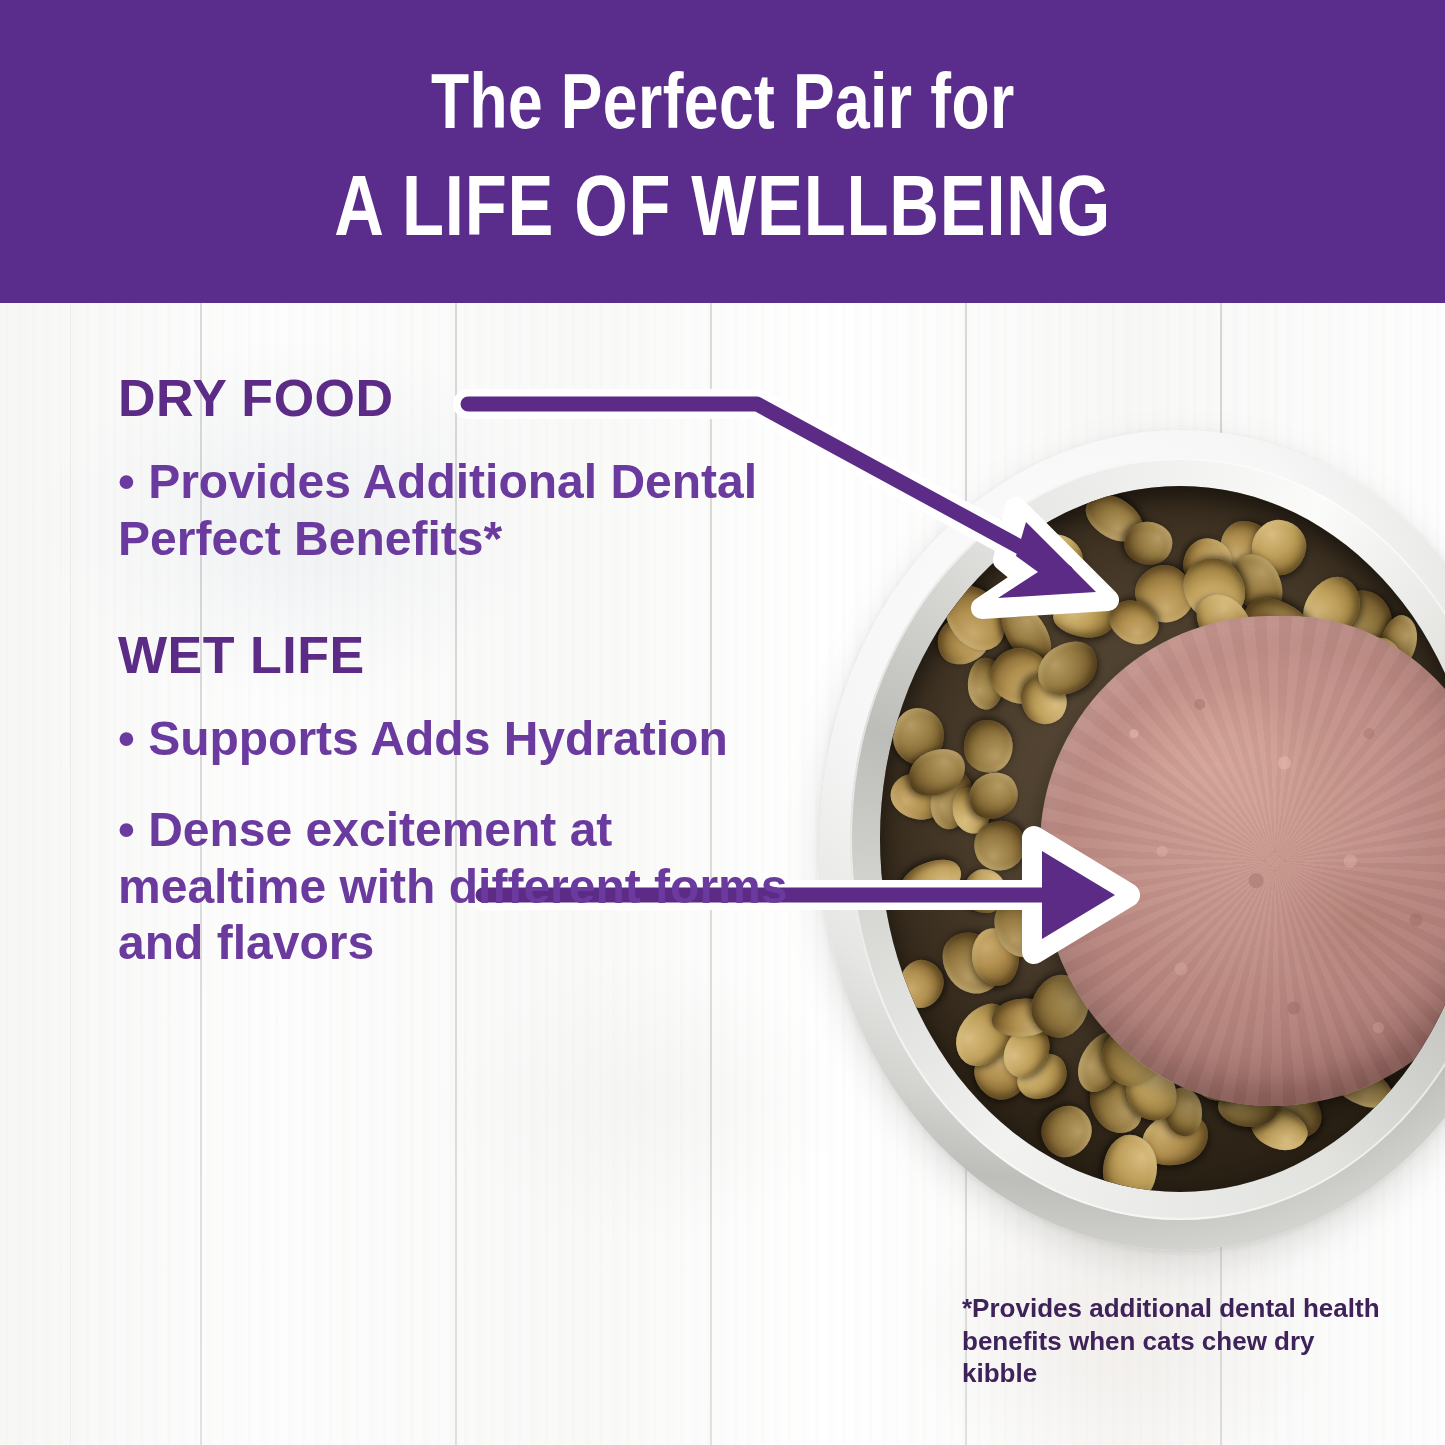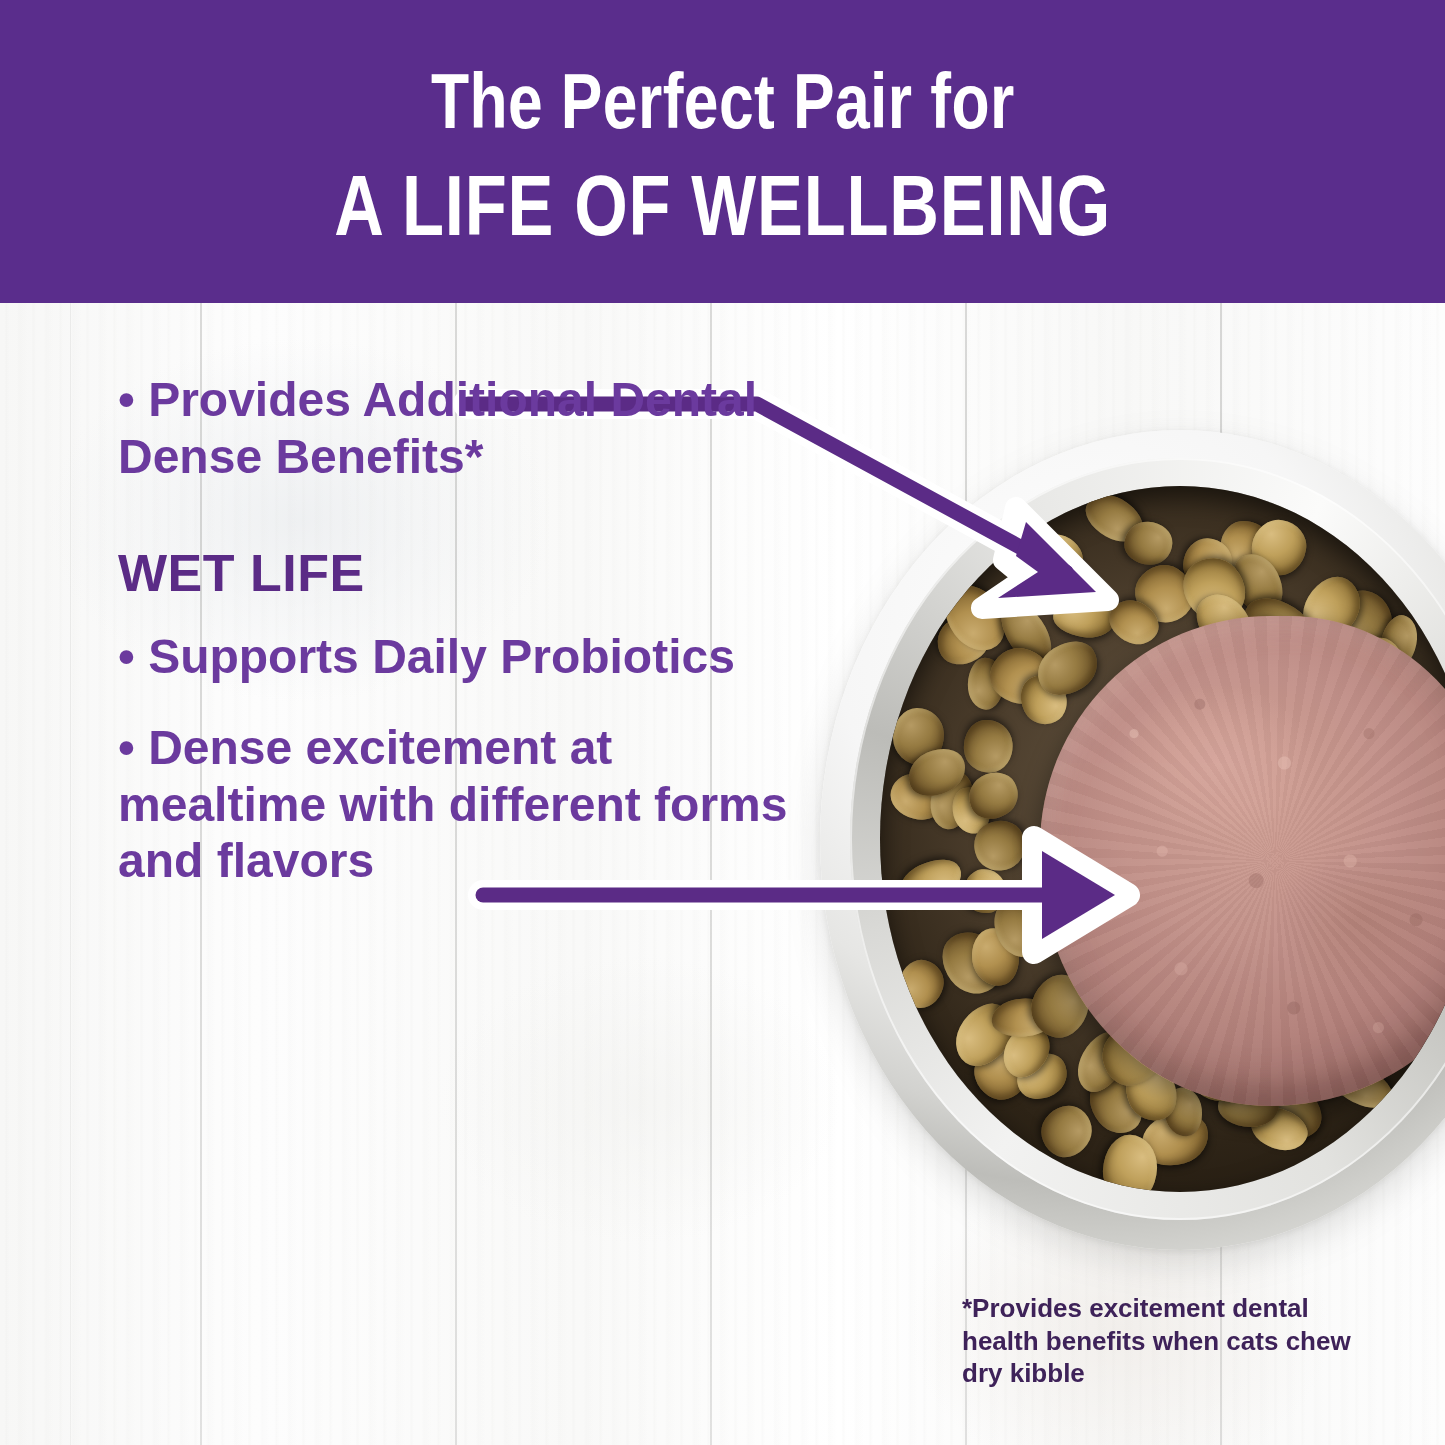--- a/index.html
+++ b/index.html
@@ -258,22 +258,23 @@
 
     <g>
       <path d="M483,895 L1048,895" fill="none" stroke="#FFFFFF" stroke-width="30" stroke-linecap="round"></path>
       <path d="M1034,838 L1128,895 L1034,952 Z" fill="#FFFFFF" stroke="#FFFFFF" stroke-width="24" stroke-linejoin="round"></path>
       <path d="M483,895 L1042,895" fill="none" stroke="#5B2B86" stroke-width="15" stroke-linecap="round"></path>
       <path d="M1042,851 L1115,895 L1042,939 Z" fill="#5B2B86"></path>
     </g>
   </svg>
 
   <div class="copy">
-    <p class="bullet">• Provides Additional Dental Dense Benefits*</p>
+    <h2 class="sec-head">DRY FOOD</h2>
+    <p class="bullet">• Provides Additional Dental Perfect Benefits*</p>
 
     <h2 class="sec-head sec-wet">WET LIFE</h2>
-    <p class="bullet">• Supports Daily Probiotics</p>
+    <p class="bullet">• Supports Adds Hydration</p>
     <p class="bullet">• Dense excitement at mealtime with different forms and flavors</p>
   </div>
 
-  <div class="footnote">*Provides excitement dental health benefits when cats chew dry kibble</div>
+  <div class="footnote">*Provides additional dental health benefits when cats chew dry kibble</div>
 
 </div>
 
 </body></html>

